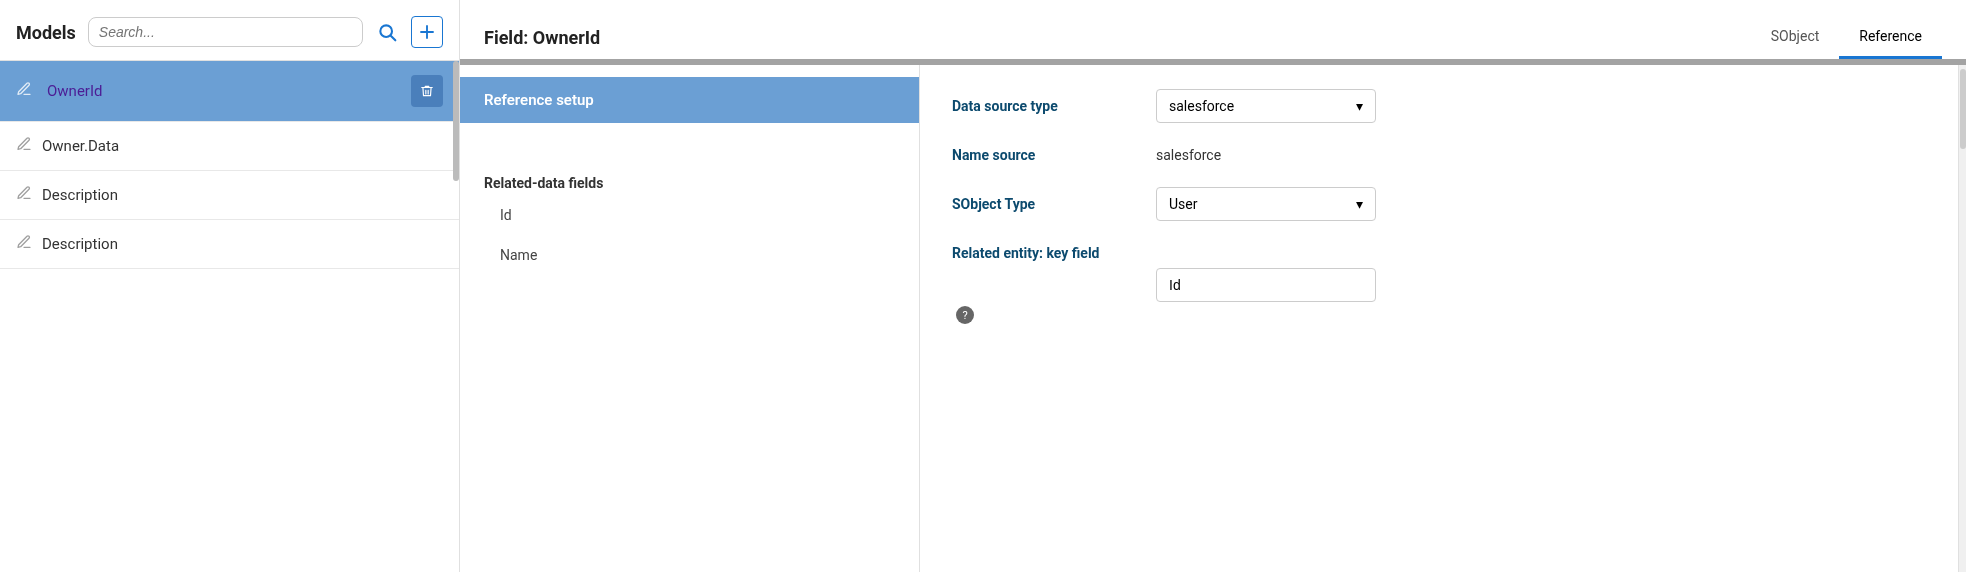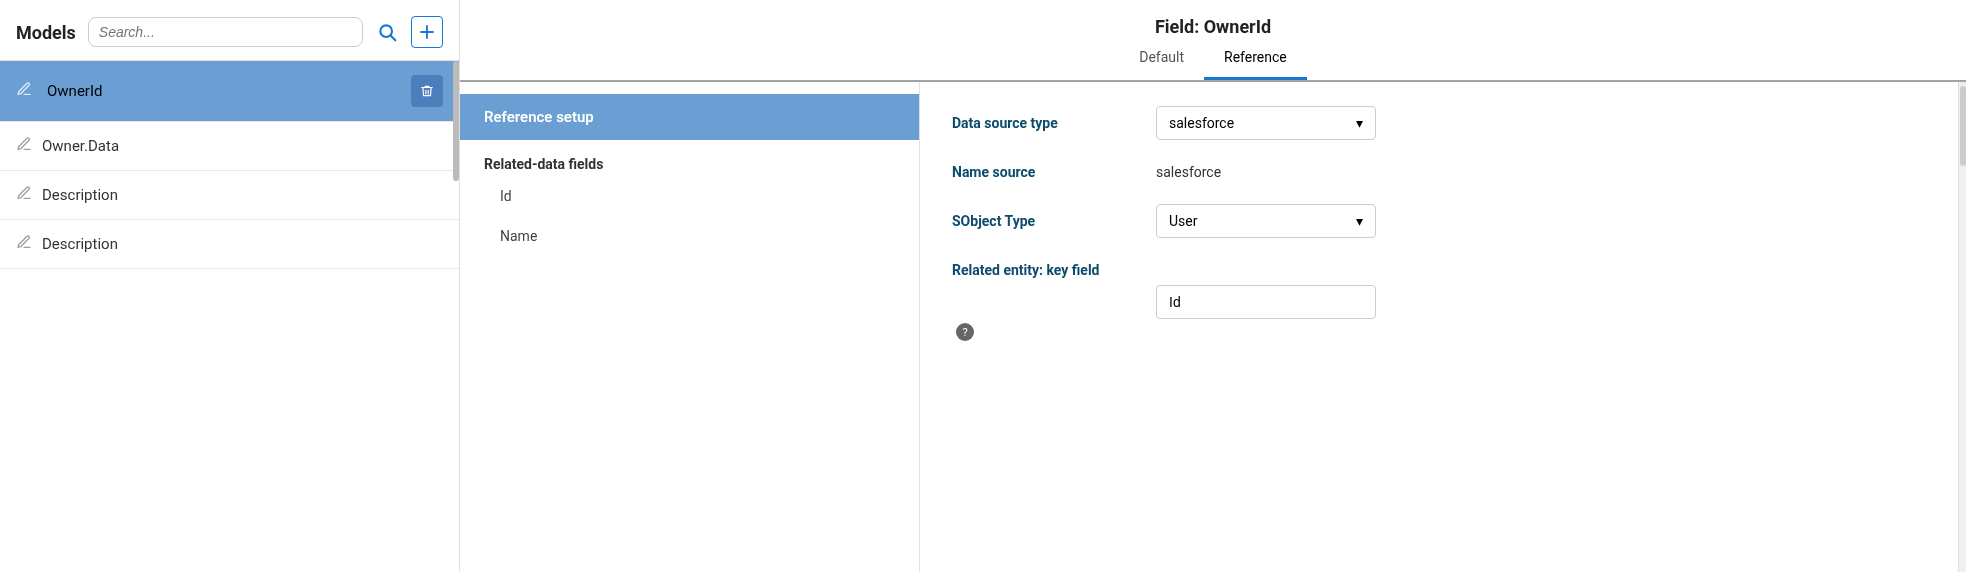--- a/index.html
+++ b/index.html
@@ -92,21 +92,21 @@
       align-items: center;
       padding: 14px 16px;
       cursor: pointer;
       border-bottom: 1px solid #e8e8e8;
       gap: 10px;
       color: #333;
     }
 
     .model-item.active {
       background: #6b9fd4;
-      color: #000000;
+      color: #4c1d95;
       gap: 15px;
     }
 
     .model-item .edit-icon {
       font-size: 16px;
       opacity: 0.8;
     }
 
     .model-item .item-label {
       flex: 1;
@@ -142,23 +142,22 @@
       flex: 1;
       display: flex;
       flex-direction: column;
       background: #fff;
     }
 
     .right-header {
       display: flex;
       align-items: center;
       padding: 16px 24px 0 24px;
-      border-bottom: 2px solid #a3a3a3;
+      border-bottom: 6px solid #a3a3a3;
       gap: 0;
-      flex-direction: column;
     }
 
     .field-title {
       font-size: 18px;
       font-weight: 700;
       color: #222;
       flex: 1;
     }
 
     .tab-nav {
@@ -199,20 +198,21 @@
       background: #6b9fd4;
       color: #fff;
       font-weight: 600;
       padding: 14px 24px;
       font-size: 15px;
       margin-top: 12px;
     }
 
     .ref-setup-body {
       padding: 16px 24px;
+      margin-top: 36px;
     }
 
     .ref-section-title {
       font-weight: 700;
       color: #333;
       font-size: 14px;
       margin-bottom: 16px;
     }
 
     .ref-field-list {
@@ -377,21 +377,21 @@
       <span class="item-label">Description</span>
     </div>
     <div class="scrollbar-thumb"></div>
   </div>
 </div>
 
 <div class="right-panel">
   <div class="right-header">
     <span class="field-title">Field: OwnerId</span>
     <nav class="tab-nav">
-      <div class="tab-item">Default</div>
+      <div class="tab-item">SObject</div>
       <div class="tab-item active">Reference</div>
     </nav>
   </div>
 
   <div class="right-content">
 
     <div class="ref-sidebar">
       <div class="ref-setup-header">Reference setup</div>
       <div class="ref-setup-body">
         <div class="ref-section-title">Related-data fields</div>

